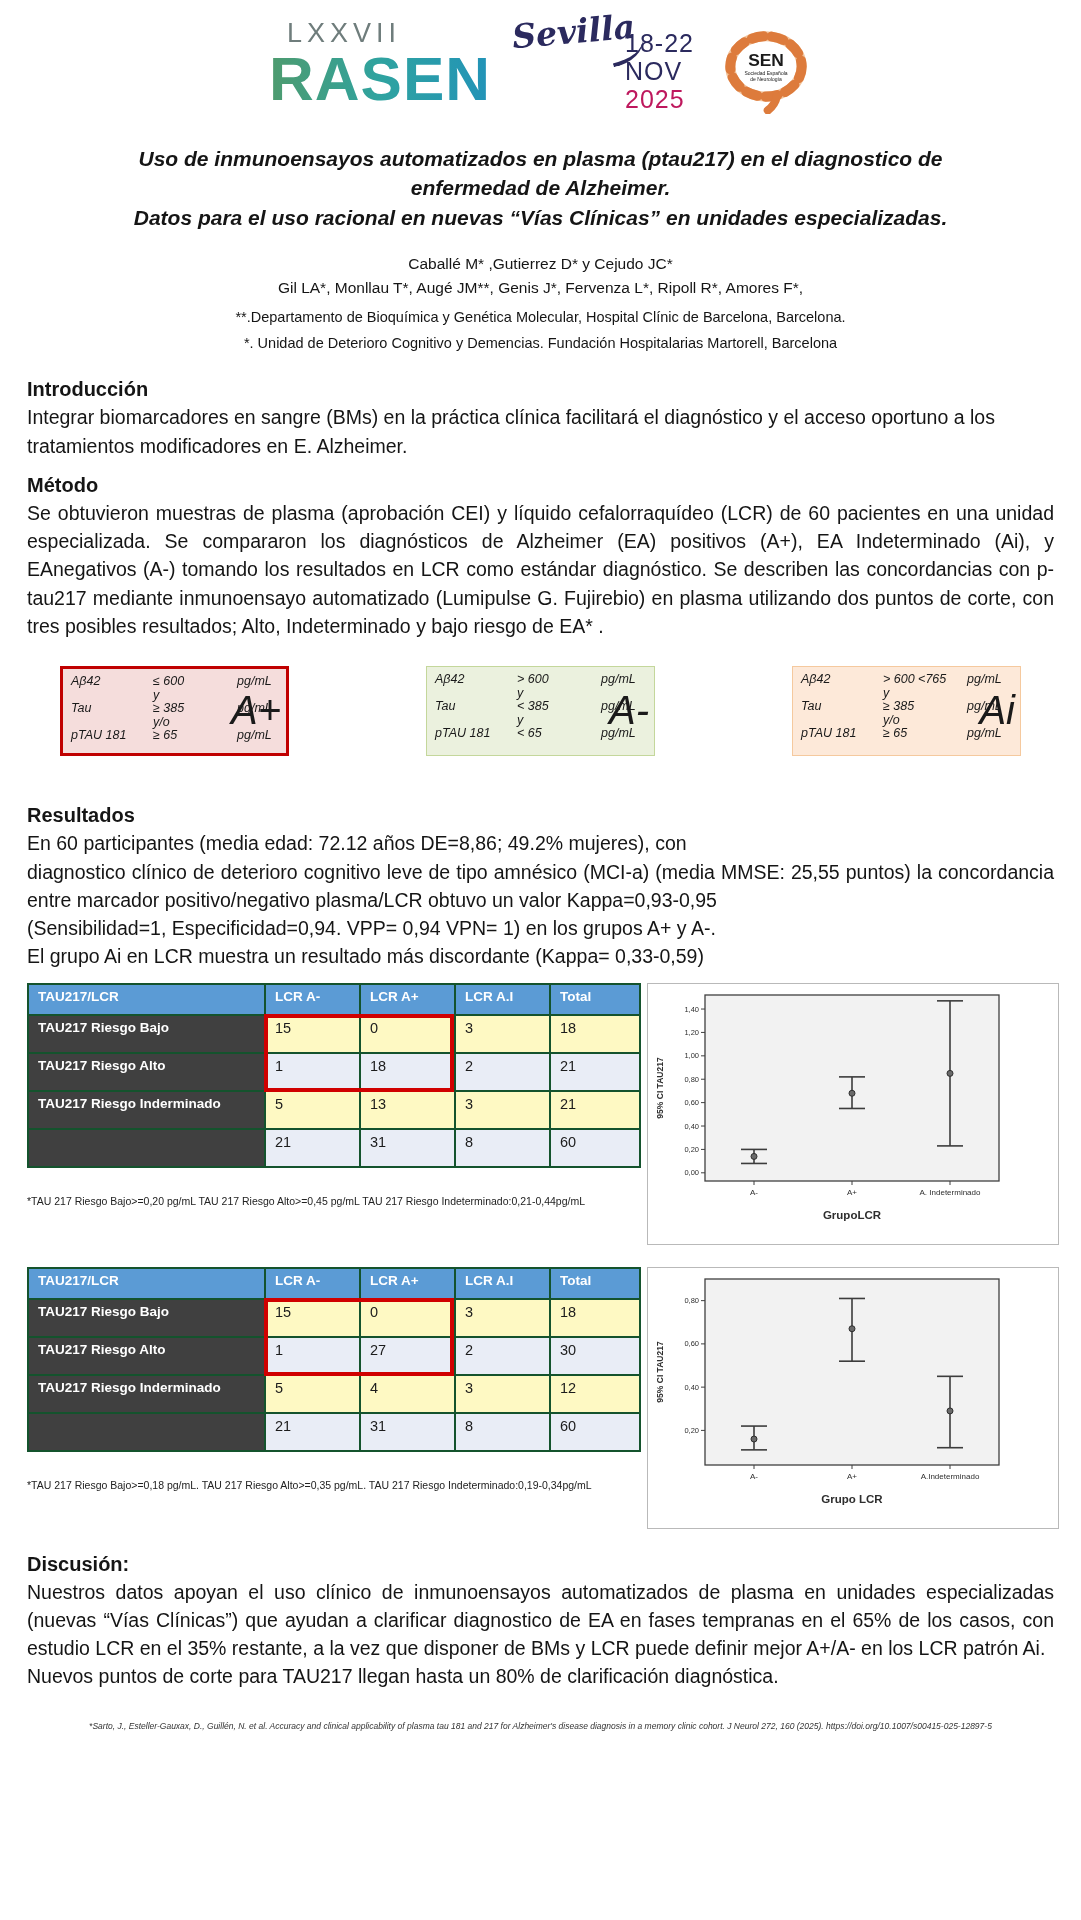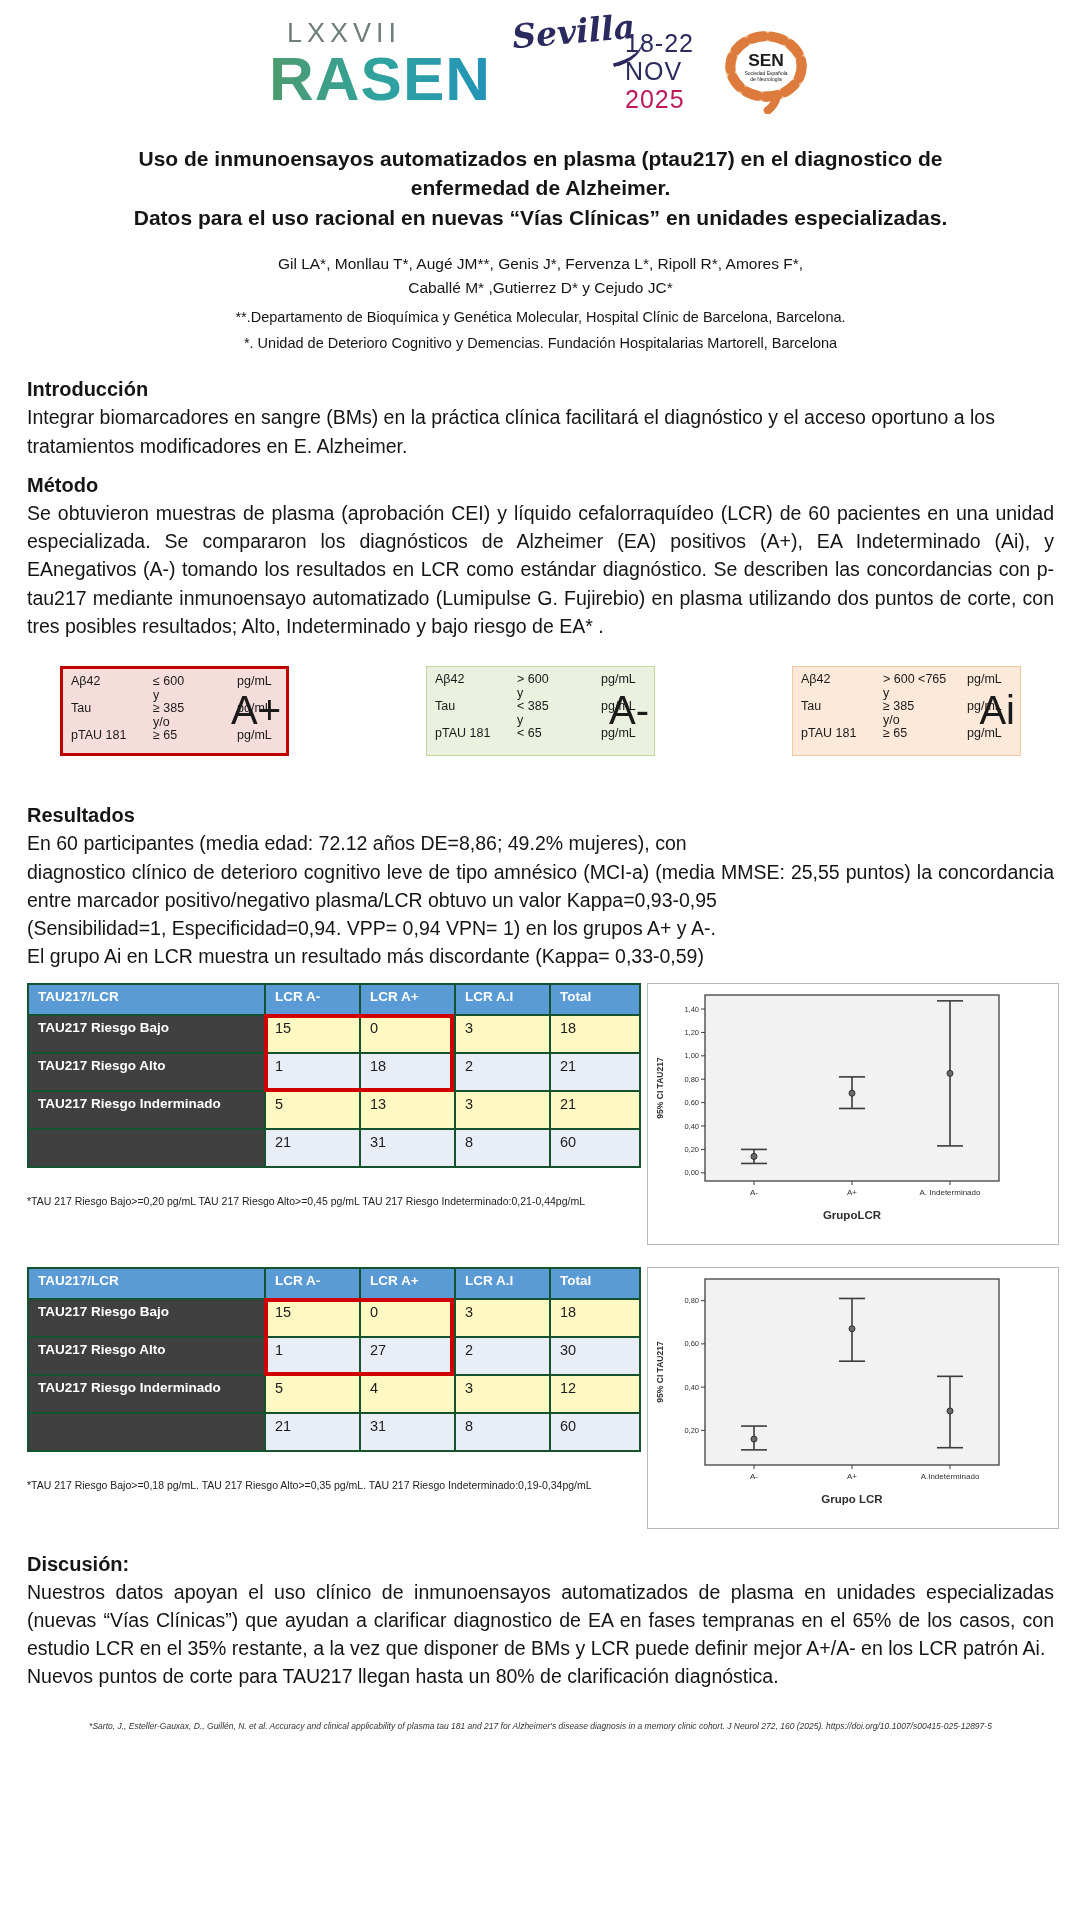--- a/index.html
+++ b/index.html
@@ -13,31 +13,31 @@
   .header-row { display:flex; justify-content:center; align-items:center; gap:26px; padding-top:14px; height:128px; }
   .logo-main { position:relative; width:330px; height:110px; }
   .lxxvii { position:absolute; left:18px; top:2px; color:#6f7d7c; font-size:27px; letter-spacing:5px; font-weight:400; }
   .rasen-svg { position:absolute; left:0; top:26px; }
   .sevilla { position:absolute; right:-36px; top:-4px; font-family:"DejaVu Serif","Liberation Serif",serif; font-style:italic; font-weight:bold; font-size:33px; color:#2b2a5e; transform:rotate(-5deg); }
   .sevilla-tail { position:absolute; right:-46px; top:26px; width:34px; height:22px; border-bottom:4px solid #2b2a5e; border-radius:0 0 100% 0; transform:rotate(-12deg); }
   .date-block { font-size:25px; line-height:1.12; color:#2b2a5e; font-weight:400; letter-spacing:1px; }
   .date-2025 { color:#be185d; }
   .sen-logo { width:92px; height:86px; position:relative; }
   
-  .title { text-align:center; font-weight:bold; font-size:21px; line-height:1.4; max-width:910px; margin:16px auto 0; }
+  .title { text-align:center; font-weight:bold; font-size:21px; line-height:1.4; max-width:910px; margin:16px auto 0;font-style:italic; }
   .authors { text-align:center; font-size:15.5px; line-height:1.55; margin-top:20px; }
   .affils { text-align:center; font-size:14.5px; line-height:1.8; margin-top:4px; }
   
   .content { padding:0 27px; }
   .sec-head { font-size:20px; font-weight:bold; margin:14px 0 2px; }
   .body-p { font-size:19.5px; line-height:1.45; margin:0; }
   .just { text-align:justify; }
   
   .boxes-row { display:flex; justify-content:space-between; padding:0 33px; margin-top:26px; }
-  .cbox { position:relative; width:229px; height:90px; font-size:12.5px; line-height:1.08; padding:6px 8px 12px; color:#1a1a1a; }
+  .cbox { position:relative; width:229px; height:90px; font-size:12.5px; line-height:1.08; padding:6px 8px 12px; color:#1a1a1a;font-style:italic; }
   .cbox-aplus { background:#f5dddc; border:3px solid #c00000; }
   .cbox-aminus { background:#ebf1de; border:1px solid #c4d79b; }
   .cbox-ai { background:#fde9d9; border:1px solid #f5c99e; }
   .crow { display:grid; grid-template-columns:82px 84px auto; }
   .conn { margin-left:82px; }
   .cbig { position:absolute; right:5px; top:50%; transform:translateY(-50%); font-size:40px; font-weight:400; }
   
   .tc-row { display:flex; align-items:flex-start; margin-top:12px; }
   .tbl-col { width:618px; }
   table.res { border-collapse:collapse; table-layout:fixed; width:612px; }
@@ -88,22 +88,22 @@
       <text x="50" y="58" text-anchor="middle" font-family="Liberation Sans, sans-serif" font-size="5.5" fill="#1a1a1a">de Neurología</text>
     </svg>
   </div>
 </div>
 
 <div class="title">
   <div>Uso de inmunoensayos automatizados en plasma (ptau217) en el diagnostico de enfermedad de Alzheimer.</div>
   <div>Datos para el uso racional en nuevas “Vías Clínicas” en unidades especializadas.</div>
 </div>
 <div class="authors">
+  <div>Caballé M* ,Gutierrez D* y Cejudo JC*</div>
   <div>Gil LA*, Monllau T*, Augé JM**, Genis J*, Fervenza L*, Ripoll R*, Amores F*,</div>
-  <div>Caballé M* ,Gutierrez D* y Cejudo JC*</div>
 </div>
 <div class="affils">
   <div>**.Departamento de Bioquímica y Genética Molecular, Hospital Clínic de Barcelona, Barcelona.</div>
   <div>*. Unidad de Deterioro Cognitivo y Demencias. Fundación Hospitalarias Martorell, Barcelona</div>
 </div>
 
 <div class="content">
 
   <div class="sec-head" style="margin-top:22px;">Introducción</div>
   <p class="body-p">Integrar biomarcadores en sangre (BMs) en la práctica clínica facilitará el diagnóstico y el acceso oportuno a los tratamientos modificadores en E. Alzheimer.</p>

